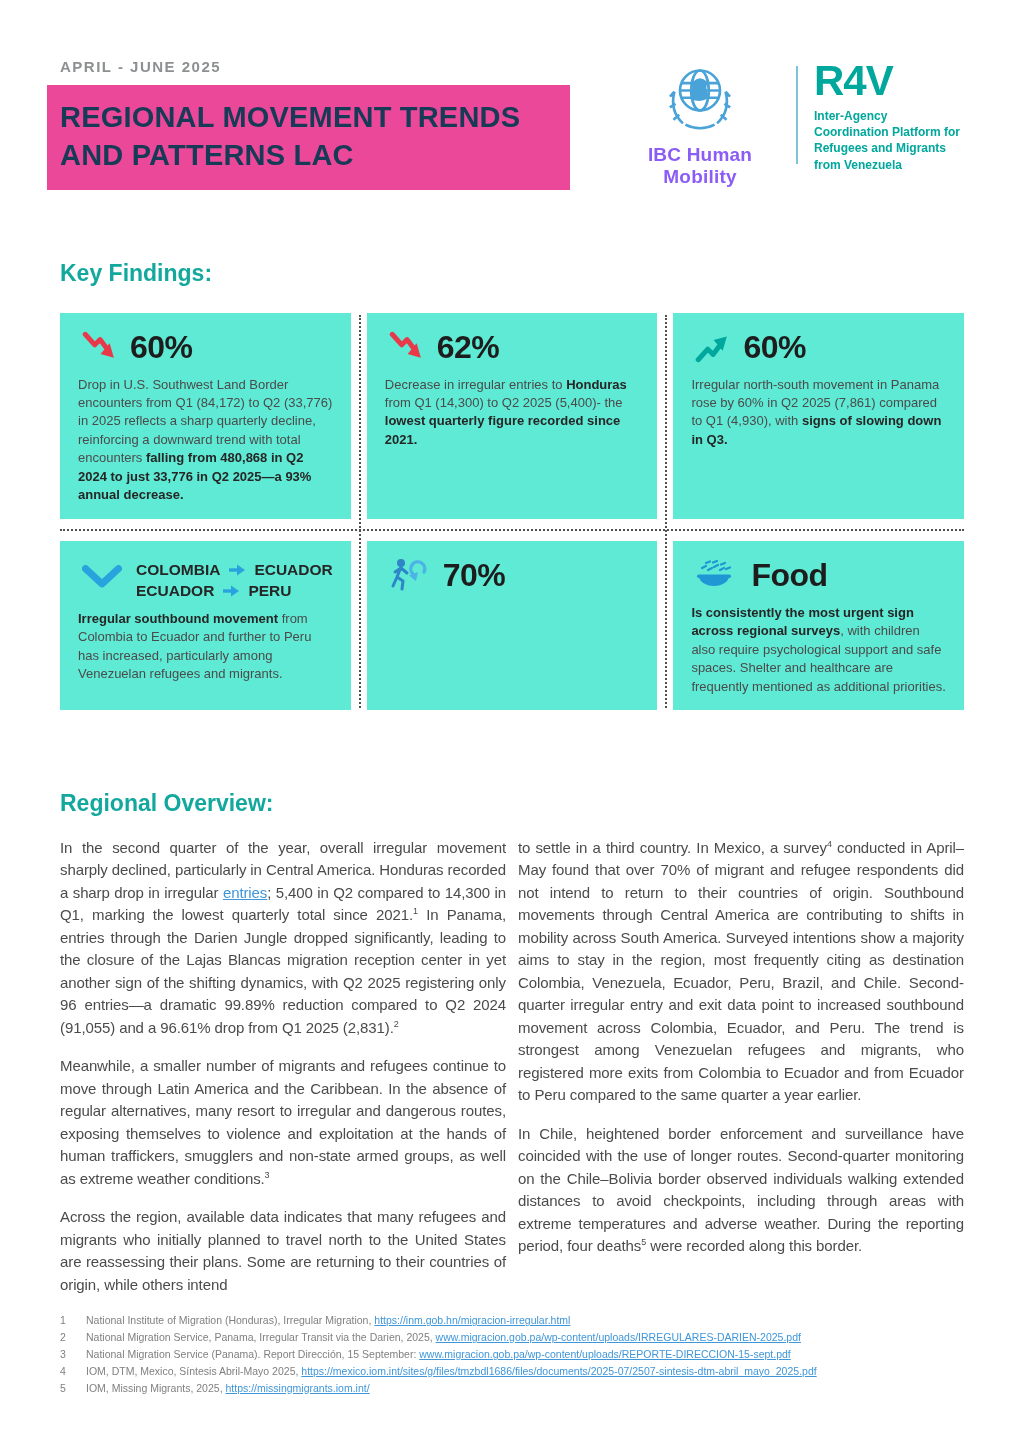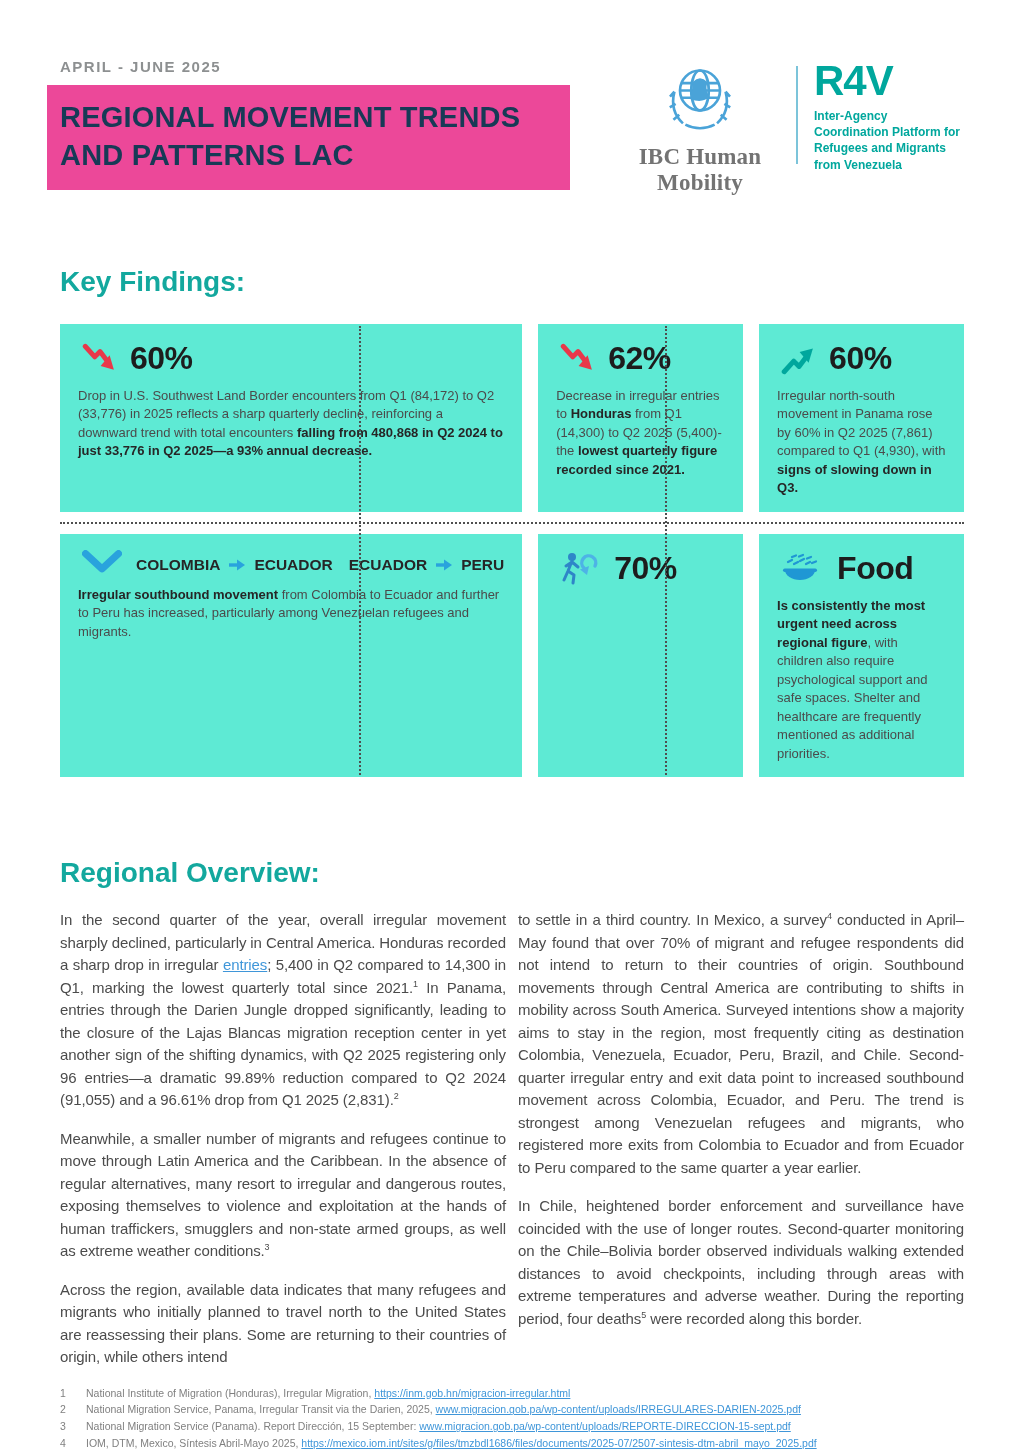--- a/index.html
+++ b/index.html
@@ -17,42 +17,42 @@
   .title-block {
     background:#ec4899; display:inline-block;
     padding:13px 50px 15px 13px; margin-left:-13px;
   }
   .title-block h1 {
     color:#173a56; font-size:29px; line-height:1.32; font-weight:800; letter-spacing:0.2px;
   }
   .logos { display:flex; align-items:flex-start; gap:16px; padding-top:2px; }
   .un-block { text-align:center; width:160px; }
   .un-emblem { display:block; margin:0 auto 6px auto; }
-  .un-label { color:#737373; font-weight:bold; font-size:23px; letter-spacing:0.2px;font-family:Liberation Serif, serif; }
+  .un-label { color:#8b5cf6; font-weight:bold; font-size:19px; letter-spacing:0.2px; }
   .logo-divider { width:2px; height:98px; background:#7cc4da; margin-top:6px; }
   .r4v-block { width:150px; }
   .r4v-word { color:#00a79d; font-size:42px; font-weight:900; letter-spacing:-1px; line-height:1; margin-bottom:6px; }
   .r4v-tagline { color:#00a79d; font-size:12px; line-height:1.35; font-weight:bold; }
 
   .blue-rule { width:100%; height:7px; background:#2496d3; margin-top:26px; }
 
   
-  .section-heading { color:#13a89e; font-size:28px; font-weight:800; }
+  .section-heading { color:#13a89e; font-size:23px; font-weight:800; }
   .kf-section { padding:44px 60px 0 60px; }
   .kf-grid {
     position:relative; margin-top:26px;
     display:grid; grid-template-columns:1fr 1fr 1fr; column-gap:16px; row-gap:8px;
   }
   .kf-card { background:#5eead4; padding:16px 18px 14px 18px; min-height:188px; }
   .kf-row2 .kf-card, .kf-card.row2 { min-height:168px; }
   .kf-stat-row { display:flex; align-items:center; gap:14px; margin-bottom:10px; padding-left:4px; }
   .kf-stat { font-size:32px; font-weight:800; color:#1d1d1d; letter-spacing:-0.5px; }
   .kf-body { font-size:13px; line-height:1.42; color:#4b4b4b; }
   .kf-body .b { font-weight:bold; color:#262626; }
-  .kf-routes { display:flex; flex-direction:row; gap:16px; padding-top:4px; }
+  .kf-routes { display:flex; flex-direction:column; gap:3px; padding-top:4px; }
   .kf-route { display:flex; align-items:center; gap:8px; font-size:15.5px; font-weight:800; color:#262626; }
   .route-arrow { display:inline-flex; }
   .kf-divider-h { grid-column:1 / -1; border-top:2.5px dotted #4f4f4f; height:0; margin:2px 0; }
   .kf-vline { position:absolute; top:2px; bottom:2px; border-left:2.5px dotted #4f4f4f; width:0; }
   .kf-vline.v1 { left:calc((100% - 32px)/3 + 8px); }
   .kf-vline.v2 { left:calc(2*((100% - 32px)/3) + 24px); }
 
   
   .overview { padding:80px 60px 0 60px; }
   .ov-cols { display:flex; gap:12px; margin-top:20px; }
@@ -203,21 +203,21 @@
               <line x1="19" y1="9" x2="23" y2="7"></line>
                 <line x1="25" y1="12" x2="29" y2="10"></line>
               <line x1="11" y1="5" x2="15" y2="3.4"></line>
                 <line x1="18" y1="4.6" x2="22" y2="3"></line>
               <line x1="26" y1="6.5" x2="30" y2="5"></line>
                 <line x1="31" y1="11" x2="35" y2="9.4"></line>
             </g>
           </svg>
           <span class="kf-stat">Food</span>
         </div>
-        <div class="kf-body"><span class="b">Is consistently the most urgent need across regional figure</span><span>, with children also require psychological support and safe spaces. Shelter and healthcare are frequently mentioned as additional priorities.</span></div>
+        <div class="kf-body"><span class="b">Is consistently the most urgent sign across regional surveys</span><span>, with children also require psychological support and safe spaces. Shelter and healthcare are frequently mentioned as additional priorities.</span></div>
       </div>
     </div>
   </div>
 
   <div class="overview">
     <div class="section-heading">Regional Overview:</div>
     <div class="ov-cols">
       <div class="ov-col">
         <p><span>In the second quarter of the year, overall irregular movement sharply declined, particularly in Central America. Honduras recorded a sharp drop in irregular </span><a class="inline-link" href="#">entries</a><span>; 5,400 in Q2 compared to 14,300 in Q1, marking the lowest quarterly total since 2021.</span><sup>1</sup><span> In Panama, entries through the Darien Jungle dropped significantly, leading to the closure of the Lajas Blancas migration reception center in yet another sign of the shifting dynamics, with Q2 2025 registering only 96 entries—a dramatic 99.89% reduction compared to Q2 2024 (91,055) and a 96.61% drop from Q1 2025 (2,831).</span><sup>2</sup></p>
         <p><span>Meanwhile, a smaller number of migrants and refugees continue to move through Latin America and the Caribbean. In the absence of regular alternatives, many resort to irregular and dangerous routes, exposing themselves to violence and exploitation at the hands of human traffickers, smugglers and non-state armed groups, as well as extreme weather conditions.</span><sup>3</sup></p>

